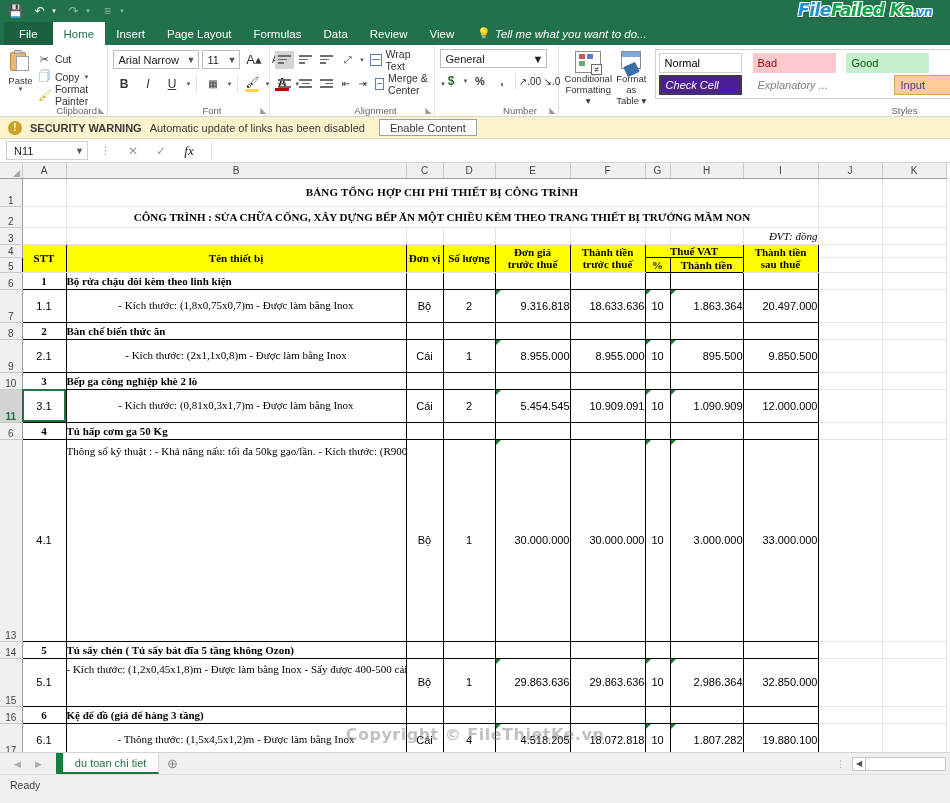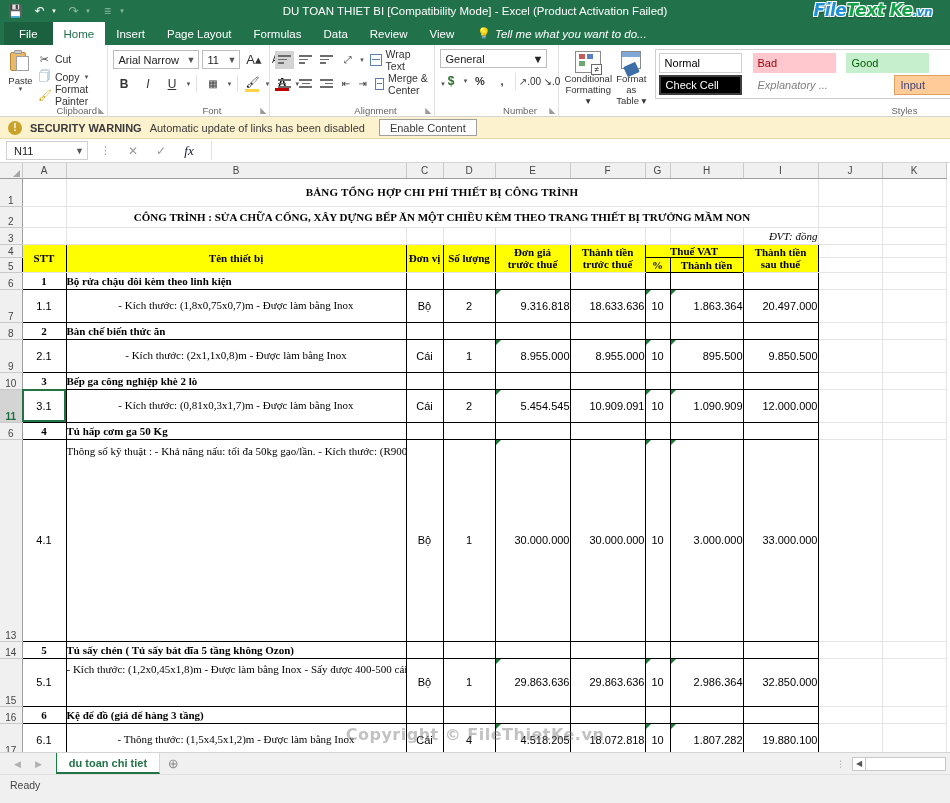--- a/index.html
+++ b/index.html
@@ -221,21 +221,21 @@
     margin-left: 4px;
   }
   .sbox {
     display: flex; align-items: center;
     font-size: 11px; padding-left: 5px;
     width: 83px; overflow: hidden; white-space: nowrap;
   }
   .s-normal { background:#fff; border:1px solid #d0d0d0; color:#000; }
   .s-bad { background:#ffc7ce; color:#9c0006; }
   .s-good { background:#c6efce; color:#006100; }
-  .s-check { background:#000000; color:#fff; border:2px solid #3d3d3d; }
+  .s-check { background:#4c1d95; color:#fff; border:2px solid #3d3d3d;font-style:italic; }
   .s-expl { background:#fff; color:#7f7f7f; font-style: italic; }
   .s-input { background:#ffcc99; color:#3f3f76; border:1px solid #e0a060;margin-left:48px;}
 
   
   .secbar {
     height: 22px; background: #fdf2ce; border-bottom: 1px solid #e4d9ae;
     display: flex; align-items: center; gap: 8px; padding-left: 8px;
     font-size: 11px; color: #3a3a3a;
   }
   .warnico {
@@ -389,24 +389,24 @@
   
   .sheetbar {
     height: 22px; background: #f0f0f0;
     display: flex; align-items: stretch;
     border-top: 1px solid #d4d4d4;
     position: relative;
   }
   .navarrows { display: flex; align-items: center; gap: 14px; padding: 0 14px; color:#b0b0b0; font-size:9px;}
   .sheettab {
     display: flex; align-items: center; padding: 0 12px;
-    font-size: 11px; font-weight: bold; color: #217346;
+    font-size: 11px; font-weight: normal; color: #217346;
     background: #ffffff;
     border-bottom: 2px solid #217346;
-    border-left: 1px solid #15803d; border-right: 1px solid #d8d8d8;
+    border-left: 7px solid #15803d; border-right: 1px solid #d8d8d8;
   }
   .addsheet {
     display:flex; align-items:center; justify-content:center;
     width: 26px; color:#888; font-size: 13px;
   }
   .hscroll {
     position: absolute; right: 4px; top: 3px;
     width: 110px; height: 15px; display: flex; align-items: center;
   }
   .hs-dots { color:#a0a0a0; font-size:9px; letter-spacing:1px; margin-right:6px;}
@@ -429,23 +429,22 @@
 <div class="titlebar">
   <div class="qat">
     <span class="qat-btn">💾</span>
     <span class="qat-btn">↶</span>
       <span class="qat-caret">▼</span>
     <span class="qat-btn dim">↷</span>
       <span class="qat-caret dim">▼</span>
     <span class="qat-btn dim">≡</span>
       <span class="qat-caret dim">▼</span>
   </div>
-  <div class="title-text">DU TOAN THIET BI   [Compatibility Mode] - Excel (Product Activation Failed)</div>
 </div>
-<div class="watermark"><span class="wm-a">File</span><span class="wm-b">Text Ke</span><span class="wm-c">.vn</span></div>
+<div class="watermark"><span class="wm-a">File</span><span class="wm-b">Failed Ke</span><span class="wm-c">.vn</span></div>
 
 <div class="tabstrip">
   <div class="tab file">File</div>
   <div class="tab active">Home</div>
   <div class="tab">Insert</div>
   <div class="tab">Page Layout</div>
   <div class="tab">Formulas</div>
   <div class="tab">Data</div>
   <div class="tab">Review</div>
   <div class="tab">View</div>

